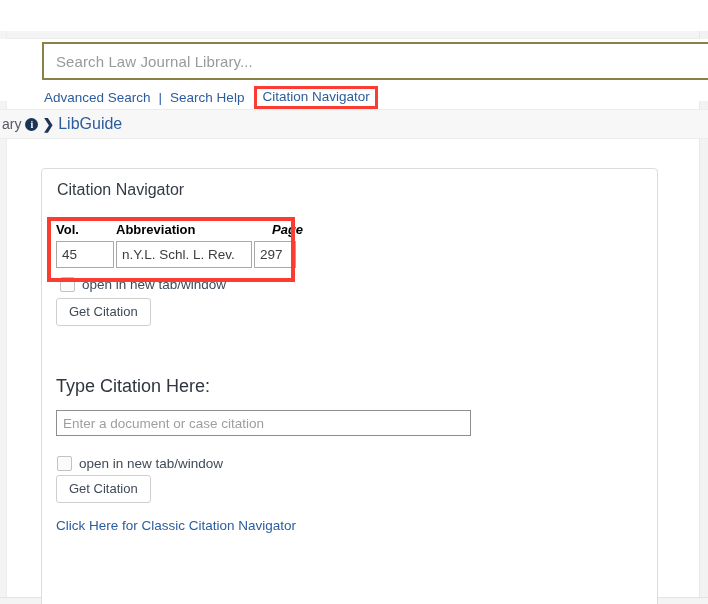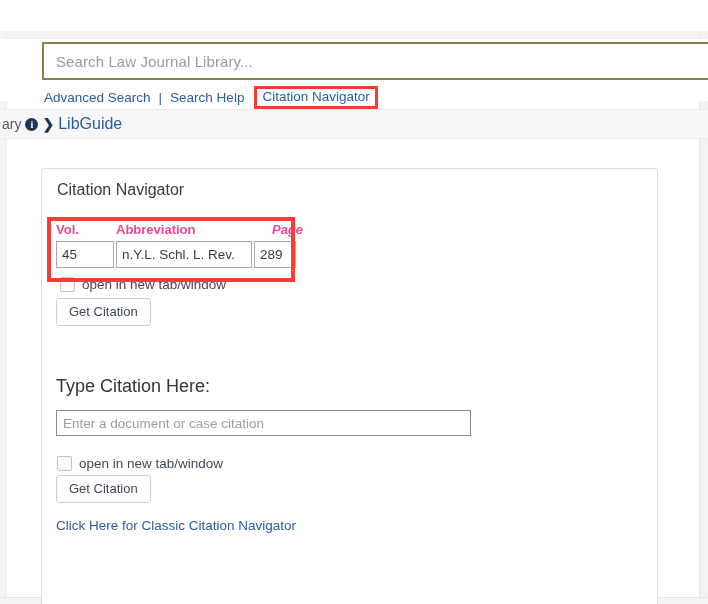--- a/index.html
+++ b/index.html
@@ -189,21 +189,21 @@
   .fields-wrap {
     position: absolute;
     top: 50px;
     left: 14px;
   }
   .field-heads {
     display: flex;
     align-items: flex-end;
     font-weight: bold;
     font-size: 13px;
-    color: #ec4899;
+    color: #000000;
     height: 18px;
   }
   .fh-vol   { width: 60px; }
   .fh-abbr  { width: 156px; }
   .fh-page  { width: 44px; font-style: italic; }
 
   .field-inputs {
     display: flex;
     margin-top: 4px;
   }
@@ -349,21 +349,21 @@
 
     <div class="fields-wrap">
       <div class="field-heads">
         <div class="fh-vol">Vol.</div>
         <div class="fh-abbr">Abbreviation</div>
         <div class="fh-page">Page</div>
       </div>
       <div class="field-inputs">
         <div class="fld fld-vol">45</div>
         <div class="fld fld-abbr">n.Y.L. Schl. L. Rev.</div>
-        <div class="fld fld-page">289</div>
+        <div class="fld fld-page">297</div>
       </div>
     </div>
   </div>
 
   <div class="cb-row cb-row-1">
     <span class="cb"></span>
     <span class="cb-label">open in new tab/window</span>
   </div>
 
   <button class="btn btn-1">Get Citation</button>

